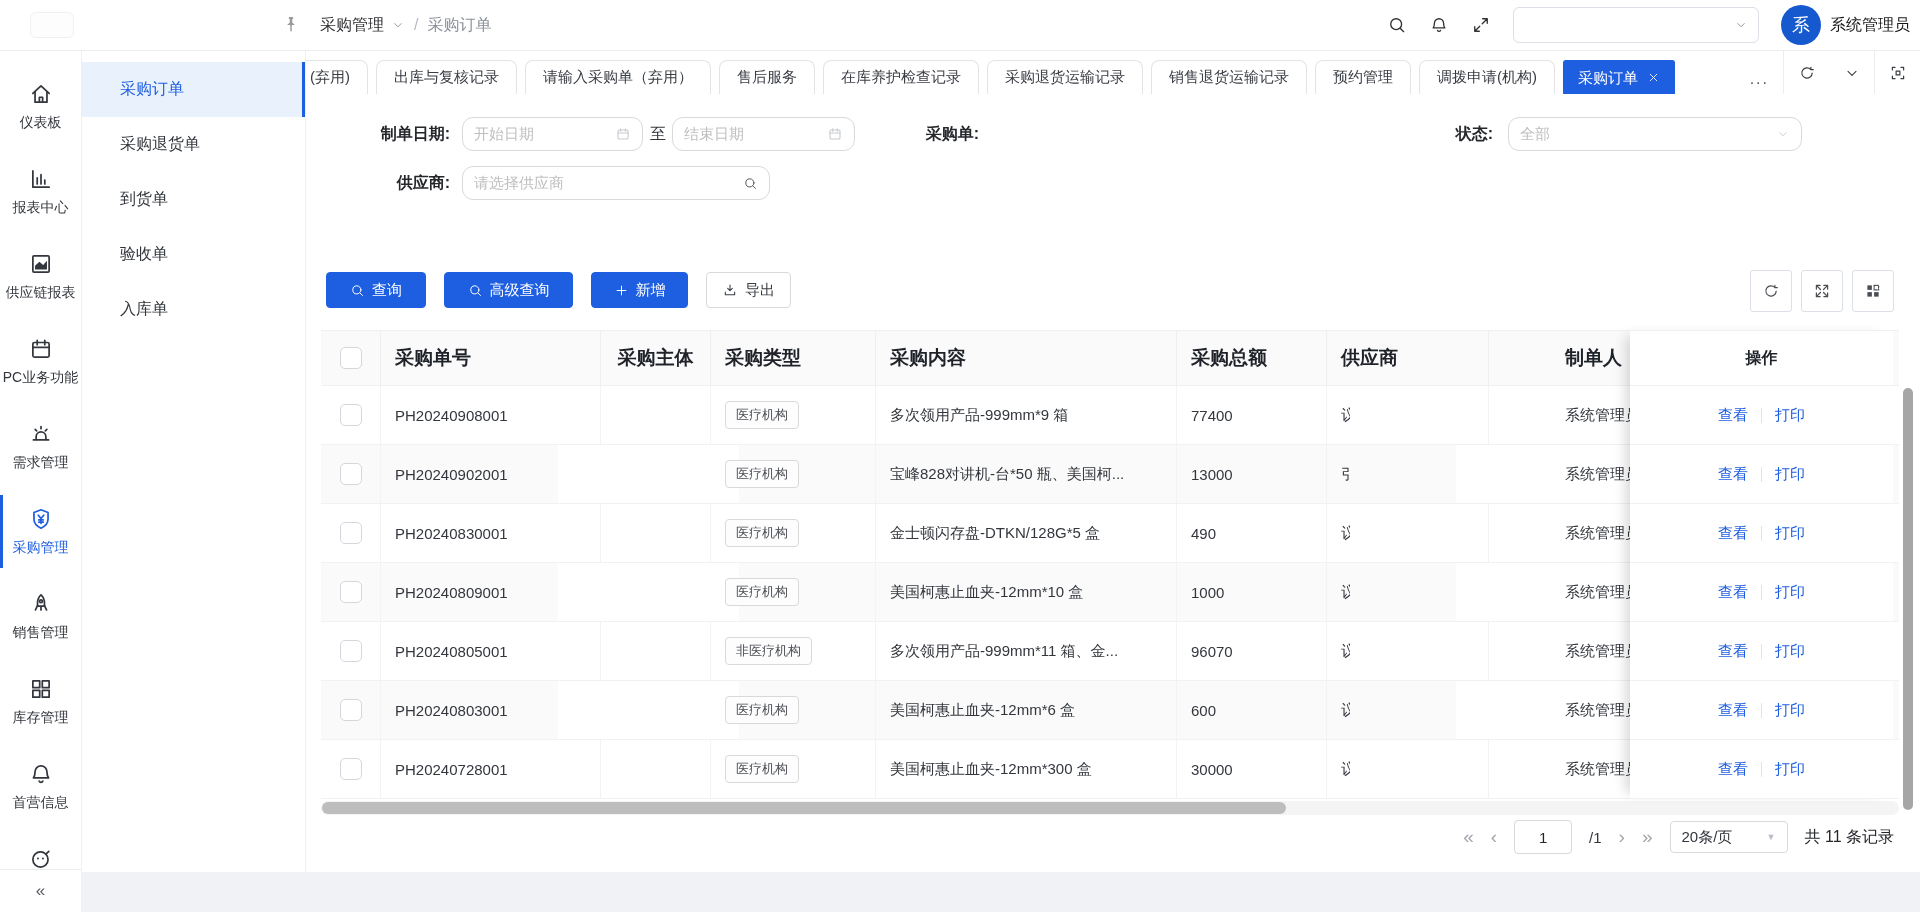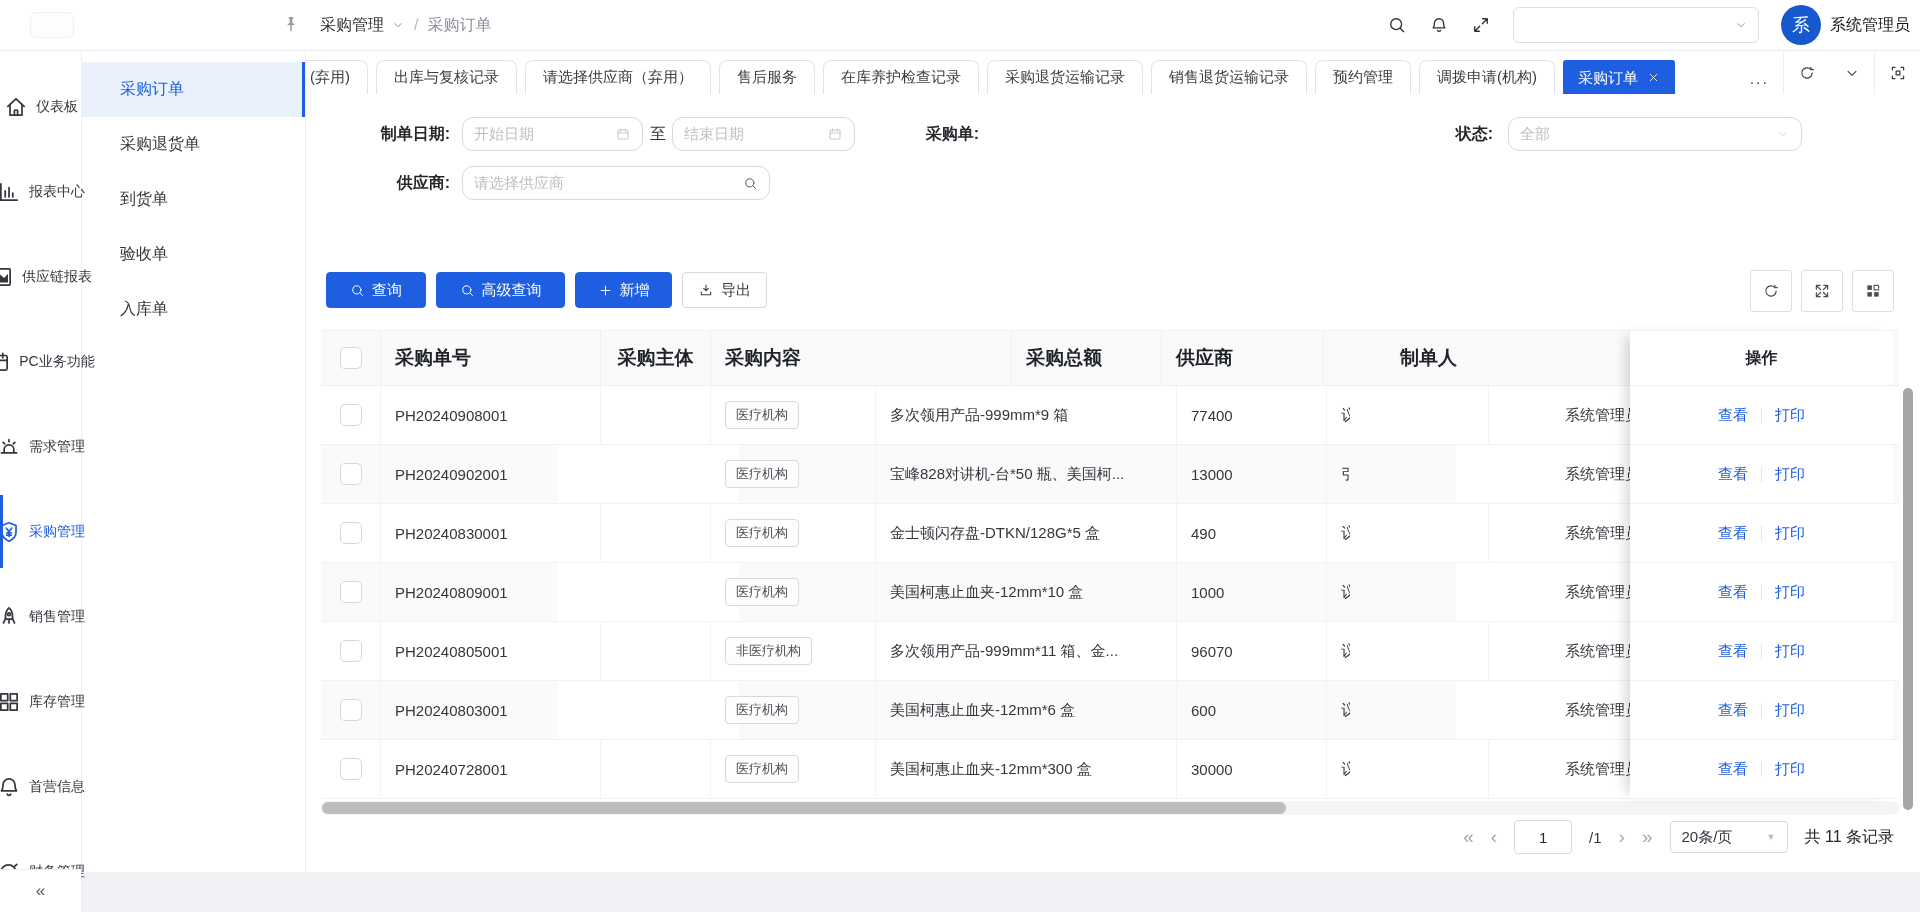--- a/index.html
+++ b/index.html
@@ -20,21 +20,21 @@
   .breadcrumb .bc-page{color:#8a8f99;}
   .topbar-right{position:absolute;right:10px;top:0;height:50px;display:flex;align-items:center;gap:22px;}
   .tb-icon{color:#303133;cursor:pointer;}
   .tb-select{width:224px;height:34px;border:1px solid #dcdfe6;border-radius:6px;background:#fff;display:flex;align-items:center;justify-content:flex-end;padding:0 10px;color:#8a8f99;cursor:pointer;}
   .avatar{width:40px;height:40px;border-radius:50%;background:#1659cf;color:#fff;font-size:18px;display:flex;align-items:center;justify-content:center;}
   .user-name{font-size:16px;color:#17181a;white-space:nowrap;}
   
   .app-body{position:absolute;left:0;top:50px;width:1920px;height:862px;display:flex;background:#f0f2f5;}
   .iconbar{width:81px;background:#fff;border-right:1px solid #eef0f2;position:relative;flex:none;height:862px;}
   .iconbar-items{padding-top:14px;}
-  .side-item{height:85px;display:flex;align-items:center;justify-content:center;gap:7px;color:#33373d;cursor:pointer;position:relative;}
+  .side-item{height:85px;display:flex;flex-direction:column;align-items:center;justify-content:center;gap:7px;color:#33373d;cursor:pointer;position:relative;}
   .side-item .lbl{font-size:14px;white-space:nowrap;}
   .side-item.active{color:#1e5ee0;}
   .side-item.active::before{content:"";position:absolute;left:0;top:6px;bottom:6px;width:3px;background:#1e5ee0;}
   .iconbar-foot{position:absolute;bottom:0;left:0;width:81px;height:42px;border-top:1px solid #ececec;display:flex;align-items:center;justify-content:center;font-size:17px;color:#55585e;cursor:pointer;background:#fff;}
   .submenu{width:224px;background:#fff;border-right:1px solid #eef0f2;flex:none;height:822px;padding-top:12px;box-sizing:border-box;}
   .sub-item{height:55px;display:flex;align-items:center;padding-left:38px;font-size:16px;color:#33373d;cursor:pointer;box-sizing:border-box;}
   .sub-item.active{background:#e9f2fc;color:#1e5ee0;border-right:3px solid #1e5ee0;}
   
   .main{flex:1;position:relative;background:#f0f2f5;min-width:0;}
   .tabbar{height:44px;background:#fff;border-bottom:1px solid #e8eaed;display:flex;align-items:flex-end;position:relative;overflow:hidden;}
@@ -47,21 +47,21 @@
   .tab-tools{flex:none;display:flex;align-items:stretch;height:43px;}
   .tab-tool{width:45px;display:flex;align-items:center;justify-content:center;color:#3a3e44;cursor:pointer;}
   .tt-sep{border-left:1px solid #ebedf0;}
   
   .content{position:absolute;left:0;top:44px;width:1615px;height:778px;background:#fff;}
   .flabel{position:absolute;height:34px;line-height:34px;font-size:16px;font-weight:600;color:#25272b;text-align:right;}
   .finput{position:absolute;height:34px;box-sizing:border-box;border:1px solid #d9d9d9;border-radius:11px;background:#fff;display:flex;align-items:center;padding:0 11px;font-size:15px;color:#bfbfbf;cursor:text;}
   .finput .ph{flex:1;white-space:nowrap;overflow:hidden;}
   .finput .sfx{color:#c6c9ce;}
   .fto{position:absolute;height:34px;line-height:34px;font-size:16px;color:#33373d;}
-  .btn-row{position:absolute;left:20px;top:178px;display:flex;gap:10px;}
+  .btn-row{position:absolute;left:20px;top:178px;display:flex;gap:18px;}
   .btn{height:36px;border-radius:4px;display:flex;align-items:center;justify-content:center;gap:7px;font-size:15px;box-sizing:border-box;cursor:pointer;}
   .btn.primary{background:#1e5ee0;color:#fff;border:1px solid #1e5ee0;}
   .btn.ghost{background:#fff;color:#3a3e44;border:1px solid #d9d9d9;}
   .tool-boxes{position:absolute;right:27px;top:176px;display:flex;gap:9px;}
   .tool-box{width:40px;height:40px;border:1px solid #dcdfe6;border-radius:3px;background:#fff;display:flex;align-items:center;justify-content:center;color:#4a4e54;cursor:pointer;}
   
   .table{position:absolute;left:15px;top:236px;width:1578px;}
   .thead{display:flex;height:56px;background:#fafafa;border-top:1px solid #f0f0f0;border-bottom:1px solid #f0f0f0;box-sizing:border-box;}
   .th{display:flex;align-items:center;font-size:19px;font-weight:700;color:#1f2329;box-sizing:border-box;border-right:1px solid #efefef;padding-left:14px;}
   .trow{display:flex;height:59px;border-bottom:1px solid #f2f2f2;box-sizing:border-box;position:relative;background:#fff;}
@@ -261,21 +261,21 @@
       <div class="sub-item">验收单</div>
       <div class="sub-item">入库单</div>
     </div>
 
   <div class="main">
 
     <div class="tabbar">
       <div class="tab-strip" id="tab-strip">
           <div class="tab cut">(弃用)</div>
           <div class="tab">出库与复核记录</div>
-          <div class="tab">请选择供应商（弃用）</div>
+          <div class="tab">请输入采购单（弃用）</div>
           <div class="tab">售后服务</div>
           <div class="tab">在库养护检查记录</div>
           <div class="tab">采购退货运输记录</div>
           <div class="tab">销售退货运输记录</div>
           <div class="tab">预约管理</div>
           <div class="tab">调拨申请(机构)</div>
           <div class="tab active">
             <span>采购订单</span>
             <span class="ic">
               <svg viewBox="0 0 24 24" width="13" height="13" fill="none" stroke="currentColor" stroke-width="1.6" stroke-linecap="round" stroke-linejoin="round">
@@ -423,20 +423,23 @@
         <div class="thead" id="thead">
             <div class="th" style="width: 60px; justify-content: center; padding-left: 0px;">
               <span class="cb"></span>
             </div>
             <div class="th" style="width: 220px;">
               <span class="ci">采购单号</span>
             </div>
             <div class="th" style="width: 110px; justify-content: center; padding-left: 0px;">
               <span class="ci">采购主体</span>
             </div>
+            <div class="th" style="width: 165px;">
+              <span class="ci">采购类型</span>
+            </div>
             <div class="th" style="width: 301px;">
               <span class="ci">采购内容</span>
             </div>
             <div class="th" style="width: 150px;">
               <span class="ci">采购总额</span>
             </div>
             <div class="th" style="width: 162px;">
               <span class="ci">供应商</span>
             </div>
             <div class="th" style="width: 410px; padding-left: 76px; border-right: none;">

